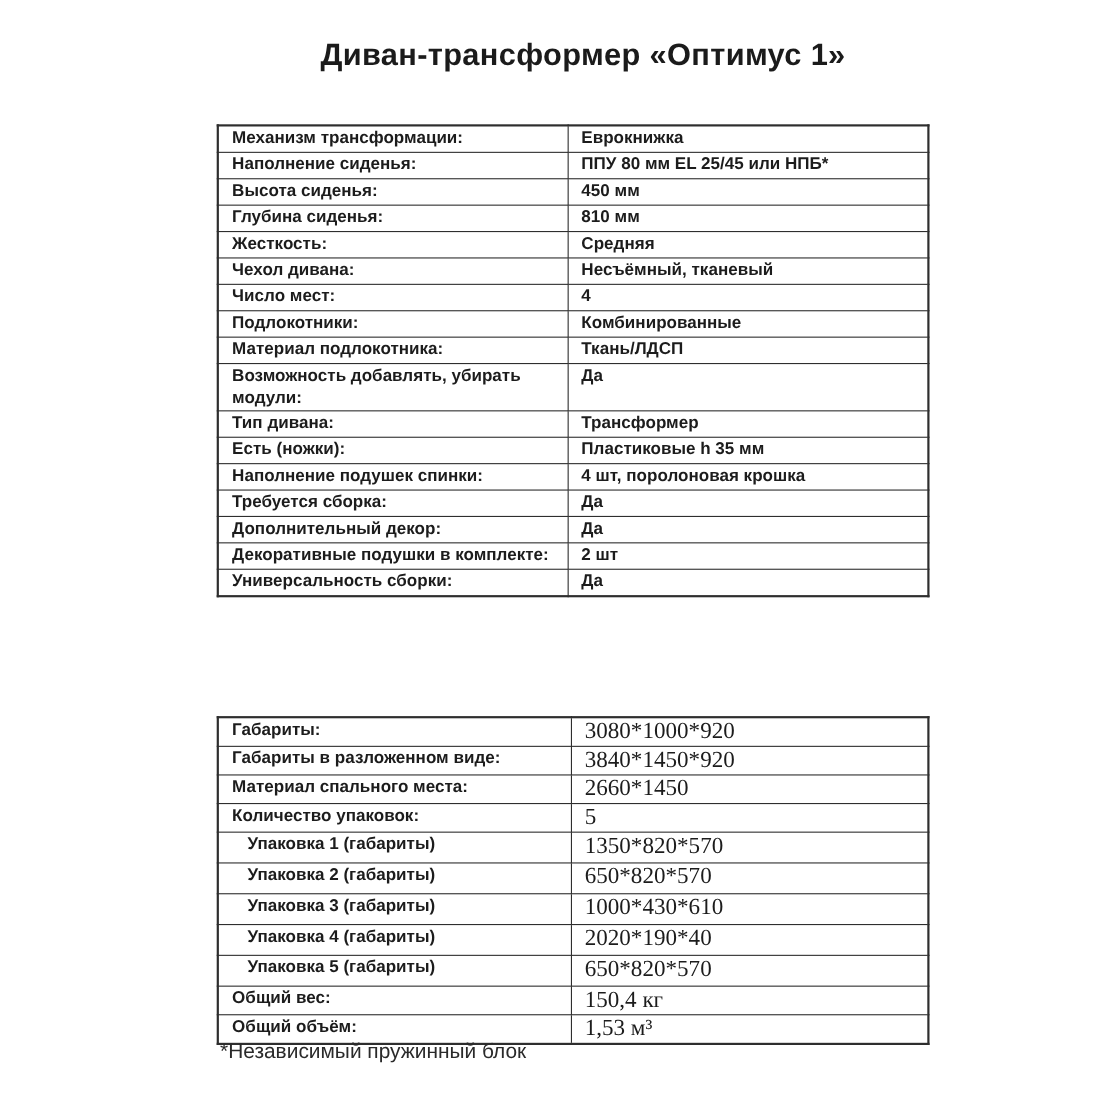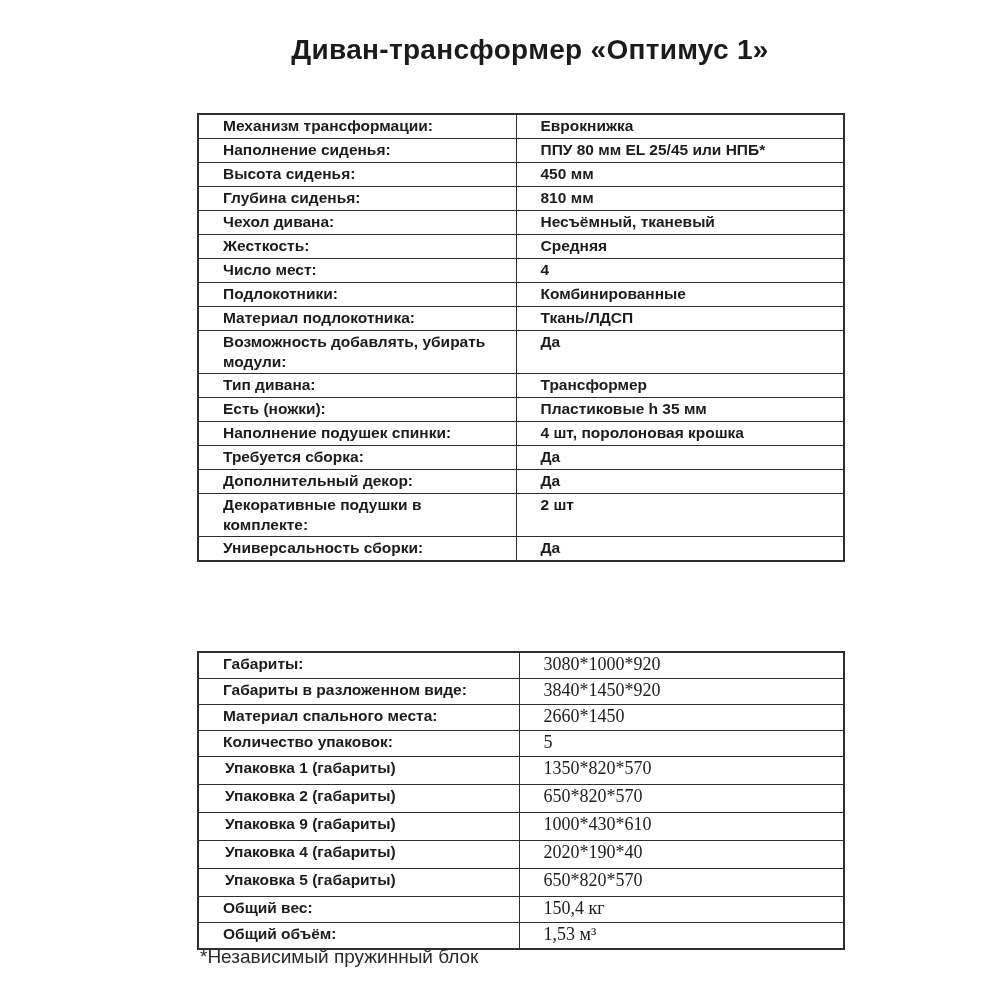--- a/index.html
+++ b/index.html
@@ -29,34 +29,34 @@
     border-collapse: collapse;
     table-layout: fixed;
     border: 2.2px solid #2e2e2e;
   }
   table.tbl td { border: 1.6px solid #2e2e2e; }
 
   .t1 { top: 113px; left: 197px; width: 646px; }
   .t2 { top: 651px; left: 197px; width: 646px; }
 
   td {
-    padding: 1px 24px;
+    padding: 1px 12px;
     vertical-align: top;
     font-size: 15.5px;
     font-weight: 600;
     line-height: 20px;
     overflow: hidden;
   }
   .t1 td { height: 21px; }
   .t2 td { height: 23px; }
 
   td.serif {
     font-family: "Liberation Serif", serif;
     font-weight: 400;
-    font-size: 18px;
+    font-size: 21px;
   }
 
   .pkg-body td {
     height: 25px;
     border-top: none;
     border-bottom: none;
   }
   .pkg-body td.lbl { padding-left: 26px; }
 
   .footnote {
@@ -90,26 +90,26 @@
         </tr>
         <tr>
           <td class="lbl">Высота сиденья:</td>
           <td class="val">450 мм</td>
         </tr>
         <tr>
           <td class="lbl">Глубина сиденья:</td>
           <td class="val">810 мм</td>
         </tr>
         <tr>
+          <td class="lbl">Жесткость:</td>
+          <td class="val">Средняя</td>
+        </tr>
+        <tr>
           <td class="lbl">Чехол дивана:</td>
           <td class="val">Несъёмный, тканевый</td>
-        </tr>
-        <tr>
-          <td class="lbl">Жесткость:</td>
-          <td class="val">Средняя</td>
         </tr>
         <tr>
           <td class="lbl">Число мест:</td>
           <td class="val">4</td>
         </tr>
         <tr>
           <td class="lbl">Подлокотники:</td>
           <td class="val">Комбинированные</td>
         </tr>
         <tr>
@@ -177,21 +177,21 @@
     <tbody class="pkg-body">
         <tr>
           <td class="lbl">Упаковка 1 (габариты)</td>
           <td class="val serif">1350*820*570</td>
         </tr>
         <tr>
           <td class="lbl">Упаковка 2 (габариты)</td>
           <td class="val serif">650*820*570</td>
         </tr>
         <tr>
-          <td class="lbl">Упаковка 9 (габариты)</td>
+          <td class="lbl">Упаковка 3 (габариты)</td>
           <td class="val serif">1000*430*610</td>
         </tr>
         <tr>
           <td class="lbl">Упаковка 4 (габариты)</td>
           <td class="val serif">2020*190*40</td>
         </tr>
         <tr>
           <td class="lbl">Упаковка 5 (габариты)</td>
           <td class="val serif">650*820*570</td>
         </tr>

